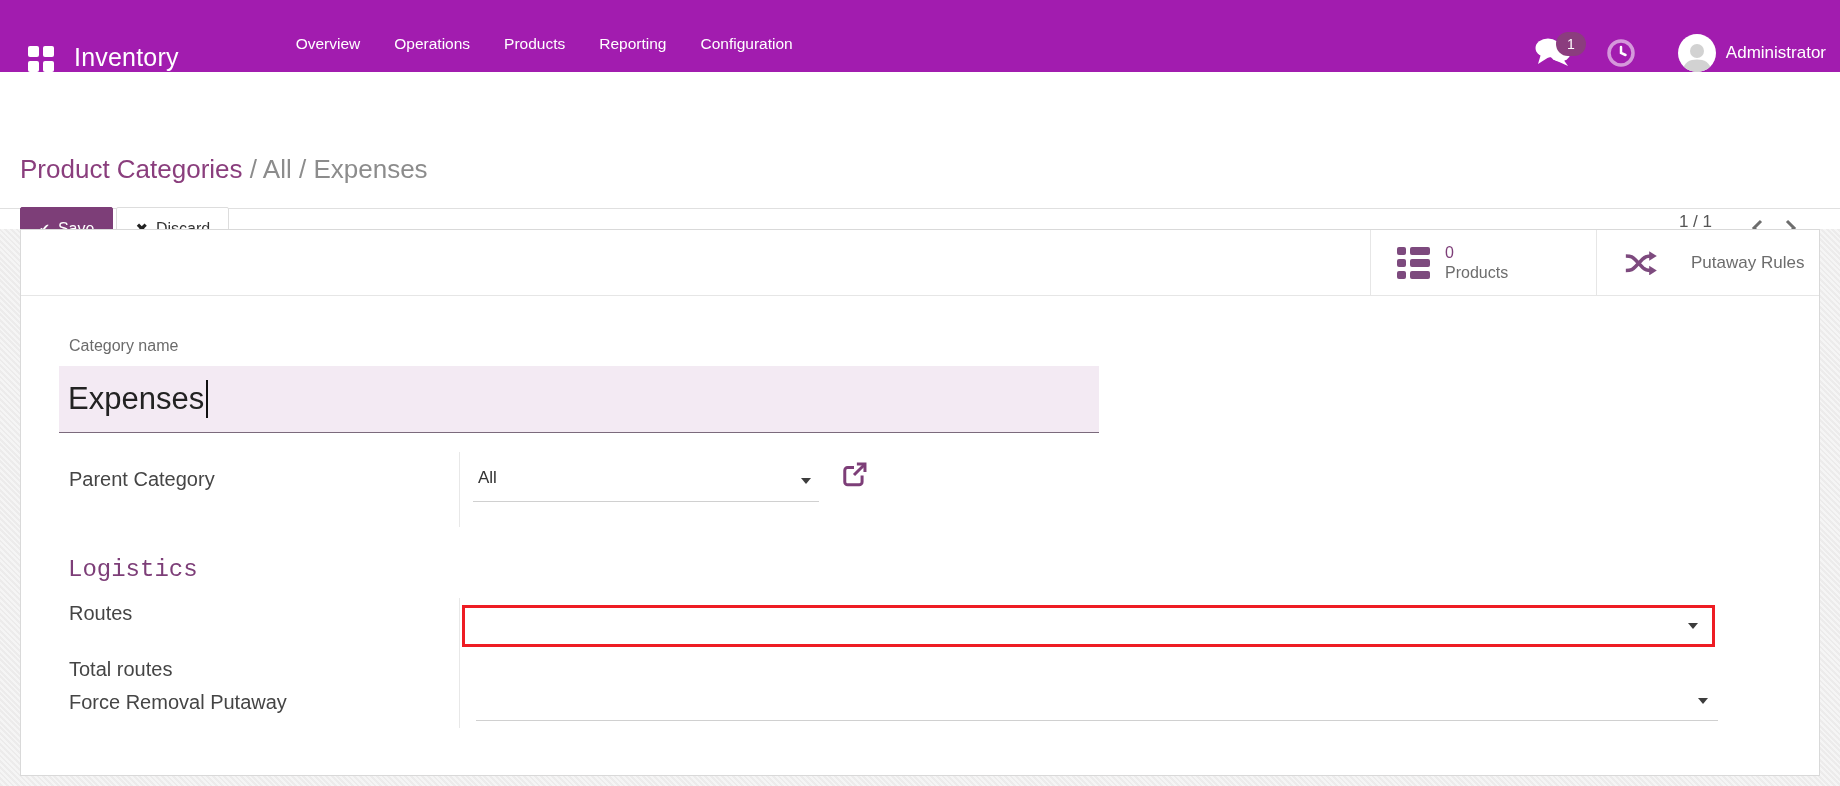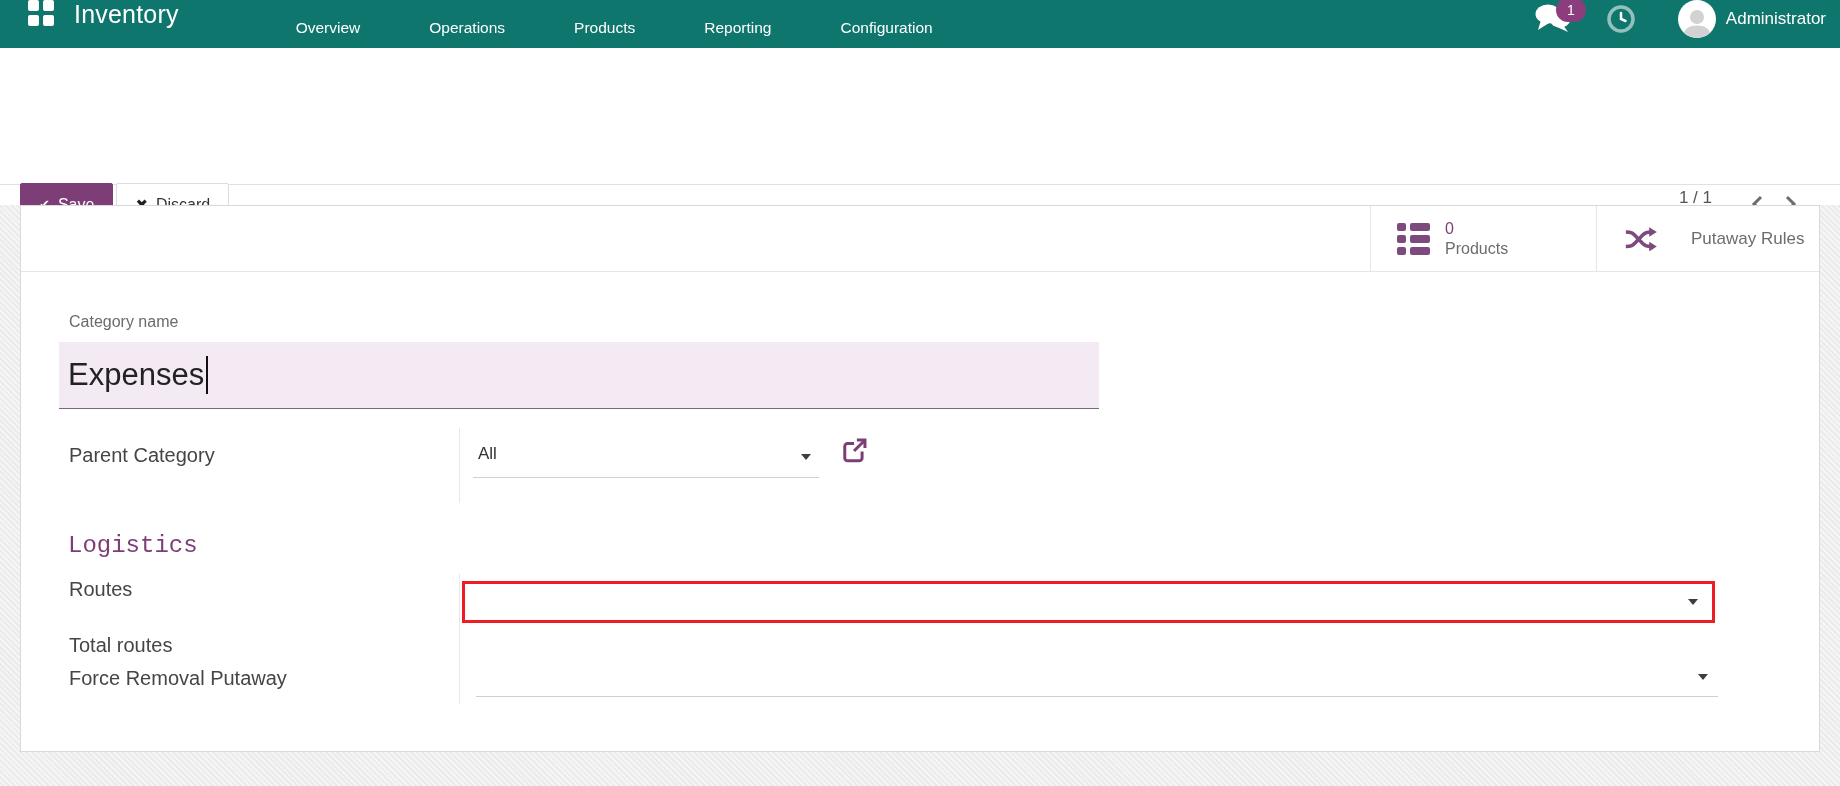--- a/index.html
+++ b/index.html
@@ -1,25 +1,25 @@
 <!DOCTYPE html>
 <html><head>
 <meta charset="utf-8">
 <style>
   * { margin:0; padding:0; box-sizing:border-box; }
   html,body { width:1840px; height:786px; overflow:hidden;
     font-family:"Liberation Sans","DejaVu Sans",sans-serif; background:#ffffff; }
 
   
-  .navbar { height:48px; background:#0f766e; display:flex; align-items:flex-start; position:relative; }
+  .navbar { height:72px; background:#a21caf; display:flex; align-items:flex-end; position:relative; }
   .apps-icon { margin-left:28px; width:26px; height:26px; display:grid;
     grid-template-columns:11px 11px; grid-template-rows:11px 11px; gap:4px; cursor:pointer; }
   .apps-icon span { background:#fff; border-radius:2px; }
   .app-name { color:#fff; font-size:25px; margin-left:20px; letter-spacing:.2px; }
-  .nav-menu { display:flex; margin-left:100px;gap:35px; }
+  .nav-menu { display:flex; margin-left:100px; }
   .nav-item { color:#fff; font-size:15.5px; padding:19px 17px; cursor:pointer; }
   .nav-right { margin-left:auto; display:flex; align-items:center; margin-right:14px; }
   .msg-wrap { position:relative; width:44px; height:36px; cursor:pointer; }
   .msg-badge { position:absolute; top:-3px; left:22px; min-width:30px; height:24px; background:#8b3d7e;
     border-radius:12px; color:#fff; font-size:14px; display:flex; align-items:center; justify-content:center; }
   .clock-wrap { margin-left:28px; cursor:pointer; display:flex; }
   .avatar { width:38px; height:38px; border-radius:50%; background:#fff; margin-left:42px; overflow:hidden;
     display:flex; align-items:flex-end; justify-content:center; cursor:pointer; }
   .user-name { color:#fff; font-size:17px; margin-left:10px; cursor:pointer; }
 
@@ -117,20 +117,27 @@
       <svg width="34" height="32" viewBox="0 0 34 32">
         <circle cx="17" cy="11" r="7" fill="#d2d2d2"></circle>
         <path d="M3 32 C3 22 10 19.5 17 19.5 C24 19.5 31 22 31 32 Z" fill="#d2d2d2"></path>
       </svg>
     </div>
     <div class="user-name">Administrator</div>
   </div>
 </div>
 
 <div class="control-panel">
+  <div class="breadcrumb">
+    <span class="crumb-root">Product Categories</span>
+    <span class="crumb-sep">/</span>
+    <span class="crumb-muted">All</span>
+    <span class="crumb-sep">/</span>
+    <span class="crumb-muted">Expenses</span>
+  </div>
   <div class="btn-row">
     <div class="btn btn-save">
       <span class="glyph">✔</span>
       <span>Save</span>
     </div>
     <div class="btn btn-discard">
       <span class="glyph">✖</span>
       <span>Discard</span>
     </div>
   </div>

